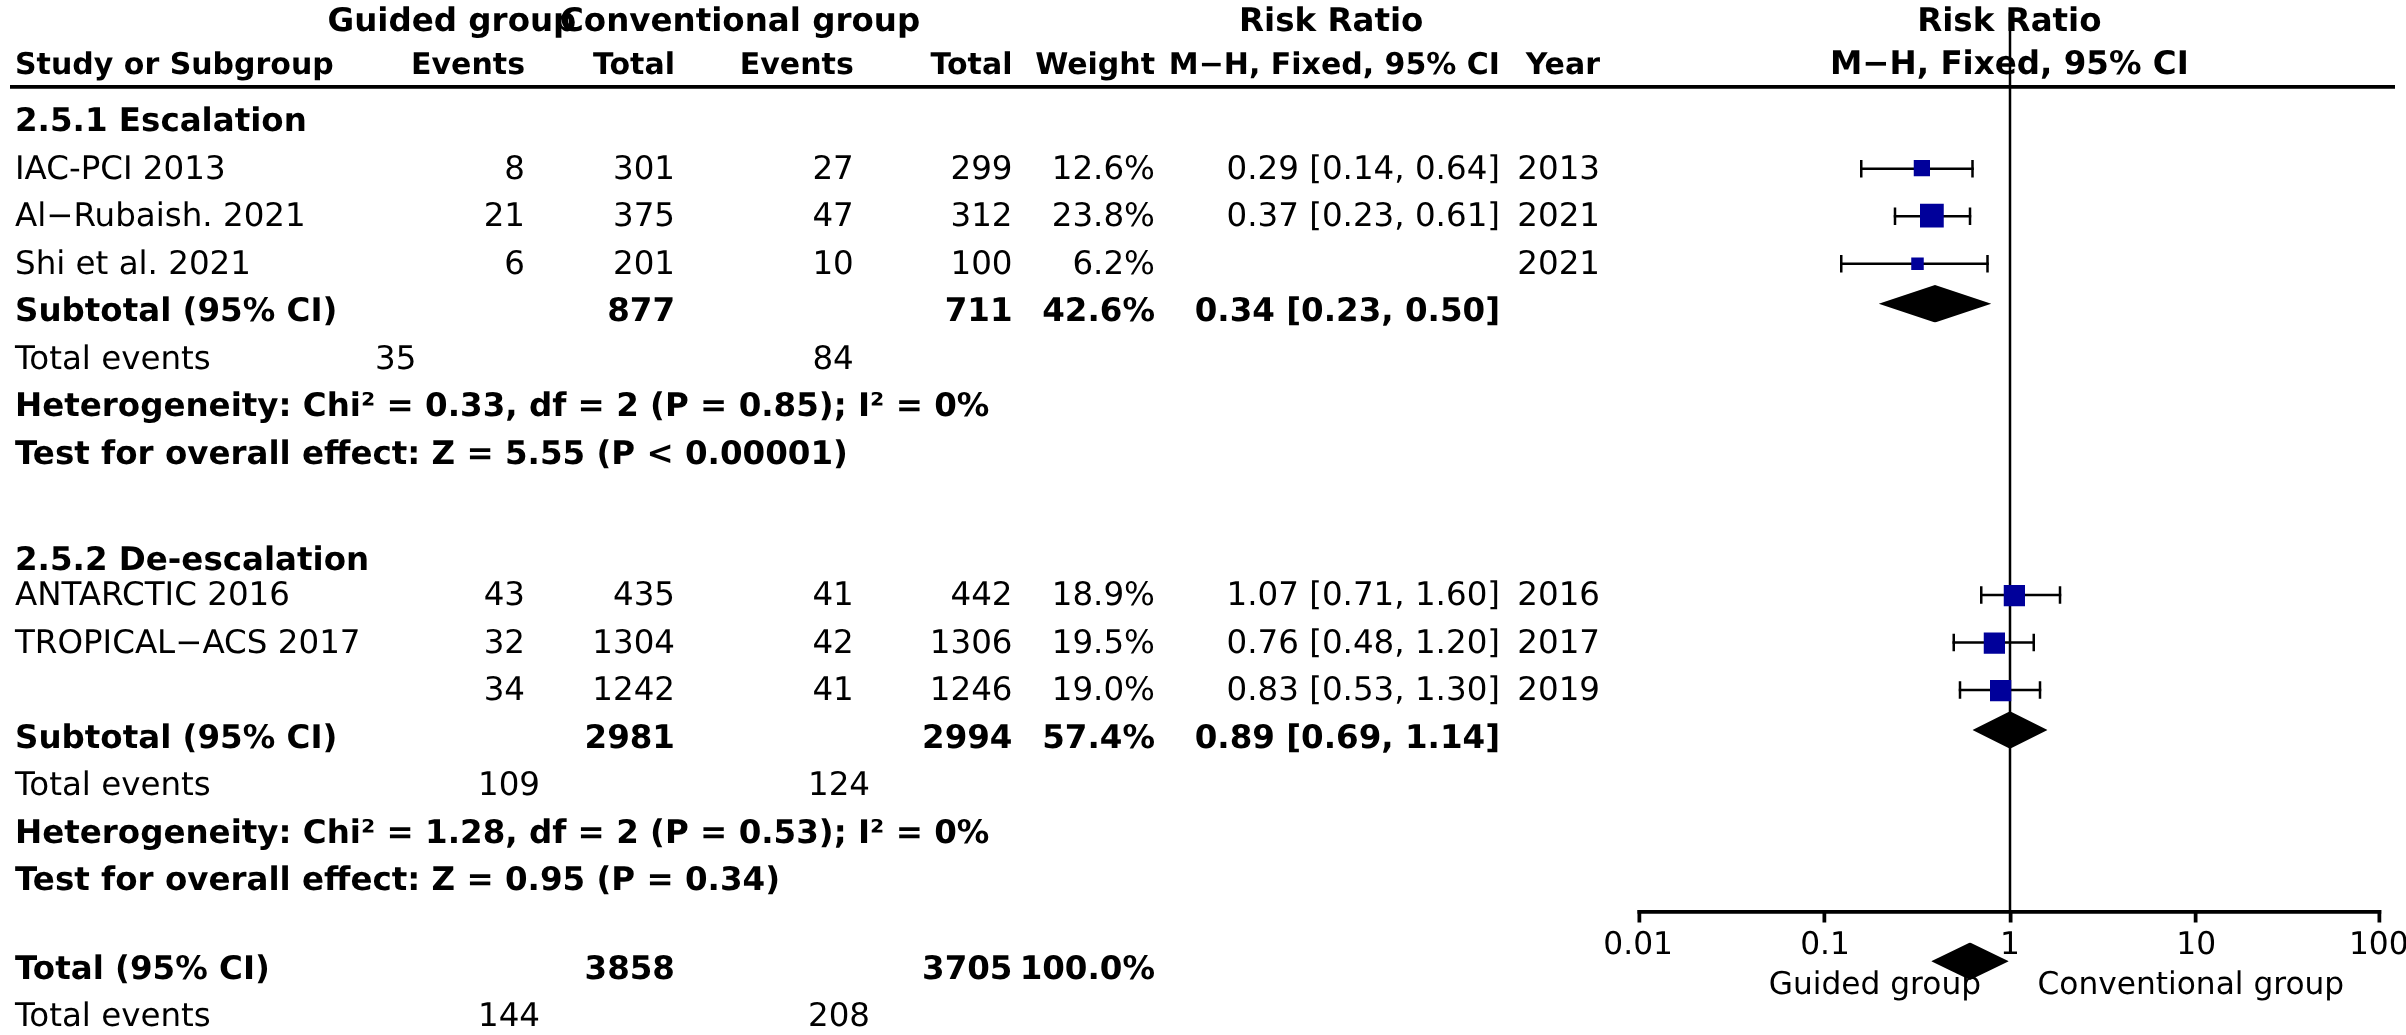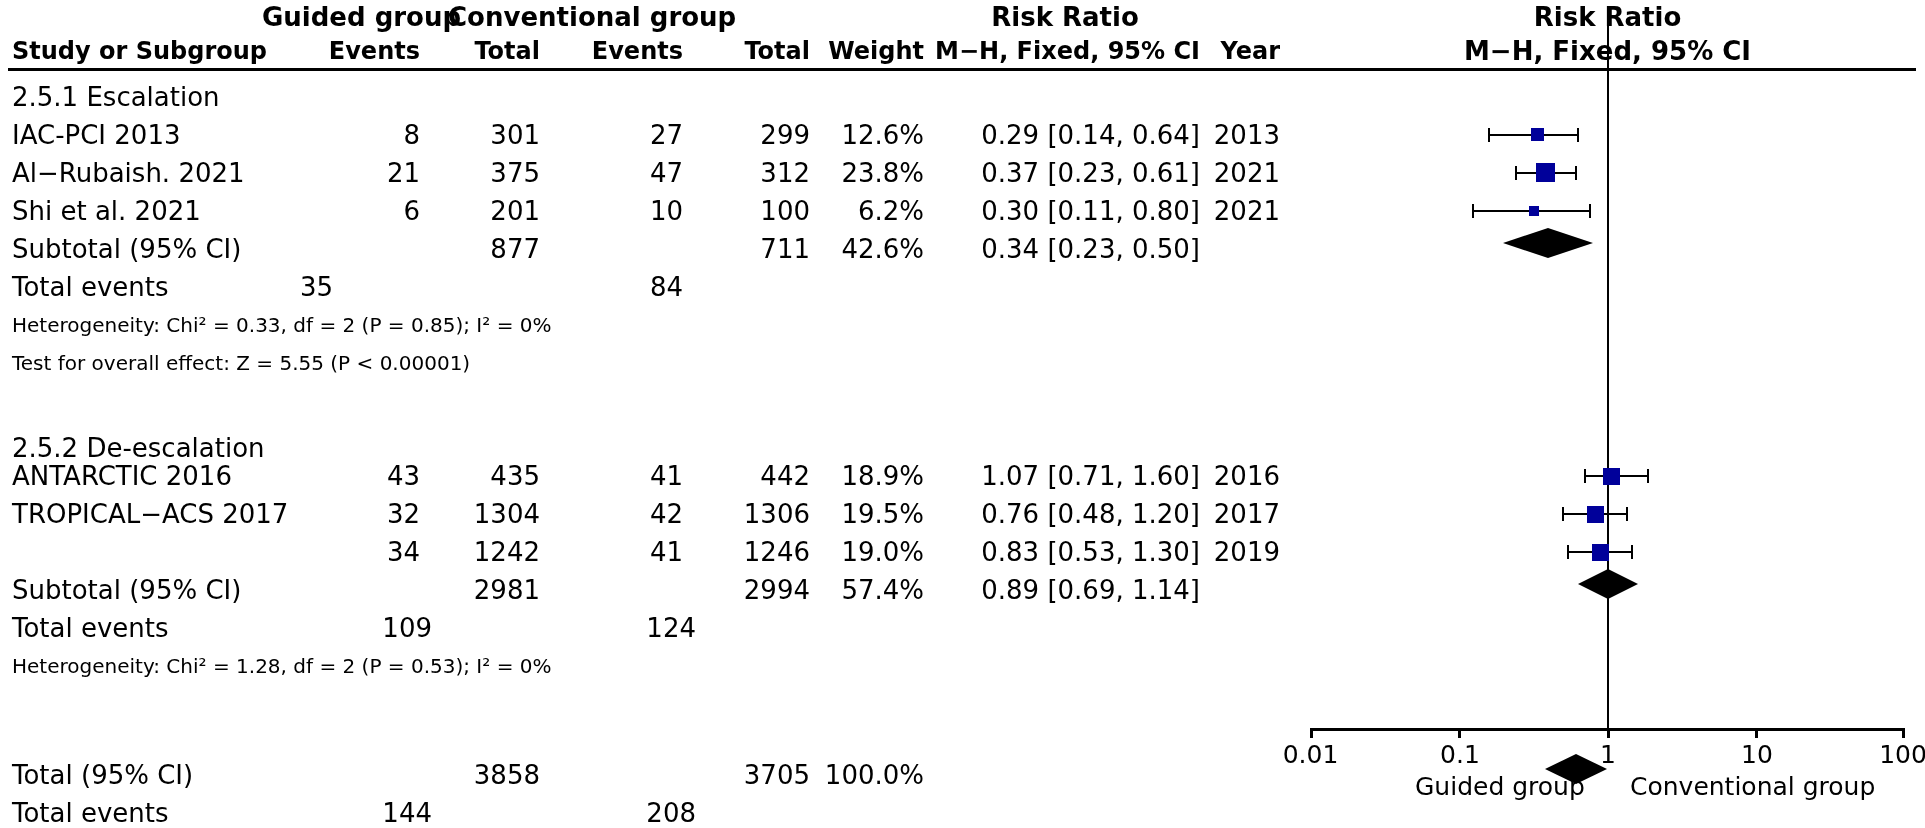--- a/index.html
+++ b/index.html
@@ -38,21 +38,21 @@
     white-space: nowrap;
   }
   .cell {
     position: absolute;
     top: 0;
     height: 38px;
     line-height: 38px;
     font-size: 26px;
     white-space: nowrap;
   }
-  .bold { font-weight: normal; }
+  .bold { font-weight: bold; }
 
   
   .c-study  { left: 12px;  width: 300px; text-align: left; }
   .c-ev1    { left: 300px; width: 120px; text-align: right; }
   .c-tot1   { left: 430px; width: 110px; text-align: right; }
   .c-ev2    { left: 548px; width: 135px; text-align: right; }
   .c-tot2   { left: 690px; width: 120px; text-align: right; }
   .c-wt     { left: 812px; width: 112px; text-align: right; }
   .c-rr     { left: 930px; width: 270px; text-align: right; }
   .c-year   { left: 1208px; width: 72px; text-align: right; }
@@ -82,24 +82,25 @@
     left: 8px;
     top: 68px;
     width: 1908px;
     height: 3px;
     background: #000;
   }
 
   
   .freeline {
     position: absolute;
-    font-size: 20px;
+    font-size: 26px;
     line-height: 38px;
     height: 38px;
     white-space: nowrap;
+    font-weight: bold;
   }
 
   
   .plot {
     position: absolute;
     left: 1290px;
     top: 0;
     width: 635px;
     height: 828px;
   }
@@ -218,21 +219,20 @@
       <div class="cell c-year">2021</div>
     </div>
 
     <div class="row" style="top:192px;">
       <div class="cell c-study">Shi et al. 2021</div>
       <div class="cell c-ev1">6</div>
       <div class="cell c-tot1">201</div>
       <div class="cell c-ev2">10</div>
       <div class="cell c-tot2">100</div>
       <div class="cell c-wt">6.2%</div>
-      <div class="cell c-rr">0.30 [0.11, 0.80]</div>
       <div class="cell c-year">2021</div>
     </div>
 
     <div class="row" style="top:230px;">
       <div class="cell c-study bold">Subtotal (95% CI)</div>
       <div class="cell c-tot1 bold">877</div>
       <div class="cell c-tot2 bold">711</div>
       <div class="cell c-wt bold">42.6%</div>
       <div class="cell c-rr bold">0.34 [0.23, 0.50]</div>
     </div>
@@ -290,20 +290,21 @@
       <div class="cell c-rr bold">0.89 [0.69, 1.14]</div>
     </div>
 
     <div class="row" style="top:609px;">
       <div class="cell c-study">Total events</div>
       <div class="cell" style="left:300px;width:132px;text-align:right;">109</div>
       <div class="cell" style="left:548px;width:148px;text-align:right;">124</div>
     </div>
 
     <div class="freeline" style="left:12px; top:647px;">Heterogeneity: Chi² = 1.28, df = 2 (P = 0.53); I² = 0%</div>
+    <div class="freeline" style="left:12px; top:685px;">Test for overall effect: Z = 0.95 (P = 0.34)</div>
 
     <div class="row" style="top:756px;">
       <div class="cell c-study bold">Total (95% CI)</div>
       <div class="cell c-tot1 bold">3858</div>
       <div class="cell c-tot2 bold">3705</div>
       <div class="cell c-wt bold">100.0%</div>
     </div>
 
     <div class="row" style="top:794px;">
       <div class="cell c-study">Total events</div>

